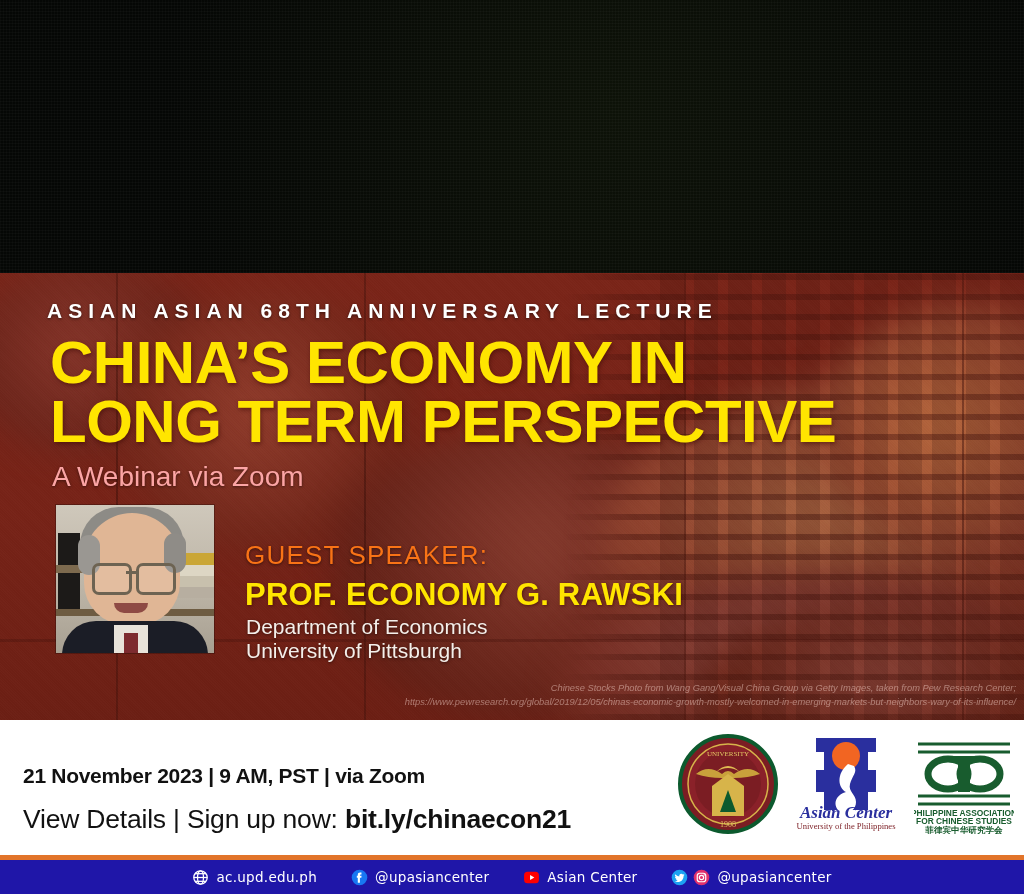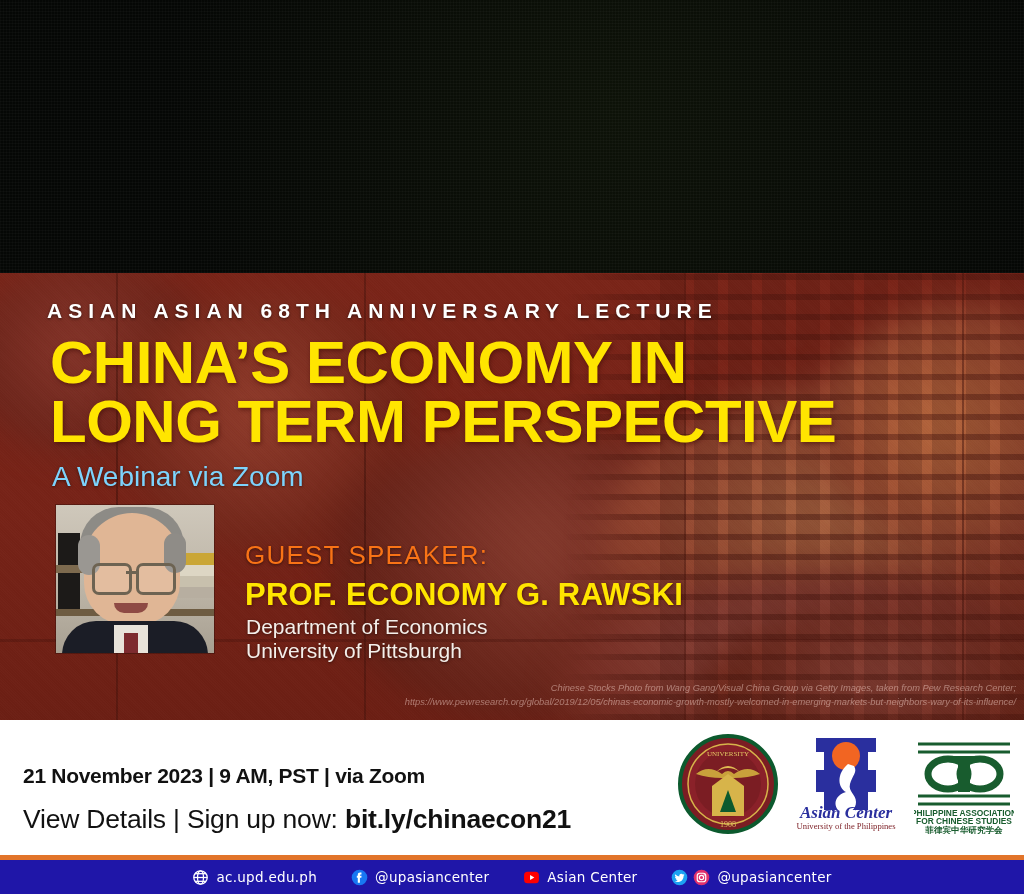--- a/index.html
+++ b/index.html
@@ -84,21 +84,21 @@
     font-size:21px;font-weight:700;color:#fff;letter-spacing:6.0px;
     text-shadow:0 1px 3px rgba(0,0,0,.55);
   }
   .title{
     position:absolute;left:50px;top:60px;width:900px;
     font-size:60px;line-height:59px;font-weight:700;color:#ffe500;
     letter-spacing:-0.5px;text-shadow:1px 2px 4px rgba(60,10,5,.55);
   }
   .subtitle{
     position:absolute;left:52px;top:188px;
-    font-size:28px;font-weight:400;color:#7dd3fc;
+    font-size:28px;font-weight:400;color:#fca5a5;
     text-shadow:0 1px 3px rgba(0,0,0,.5);
   }
   .headshot{
     position:absolute;left:56px;top:232px;width:158px;height:148px;
     overflow:hidden;background:#b9b2a6;box-shadow:0 0 0 1px rgba(0,0,0,.25);
   }
   .hs-wall{position:absolute;inset:0;background:linear-gradient(180deg,#cfc8bb 0%, #bdb5a7 55%, #a8a092 100%);}
   .hs-shelfA{position:absolute;left:0;top:60px;width:158px;height:8px;background:#7d6a4e;}
   .hs-shelfB{position:absolute;left:0;top:104px;width:158px;height:7px;background:#6e5c42;}
   .hs-blackbox{position:absolute;left:2px;top:28px;width:22px;height:78px;background:#1c1a18;}

